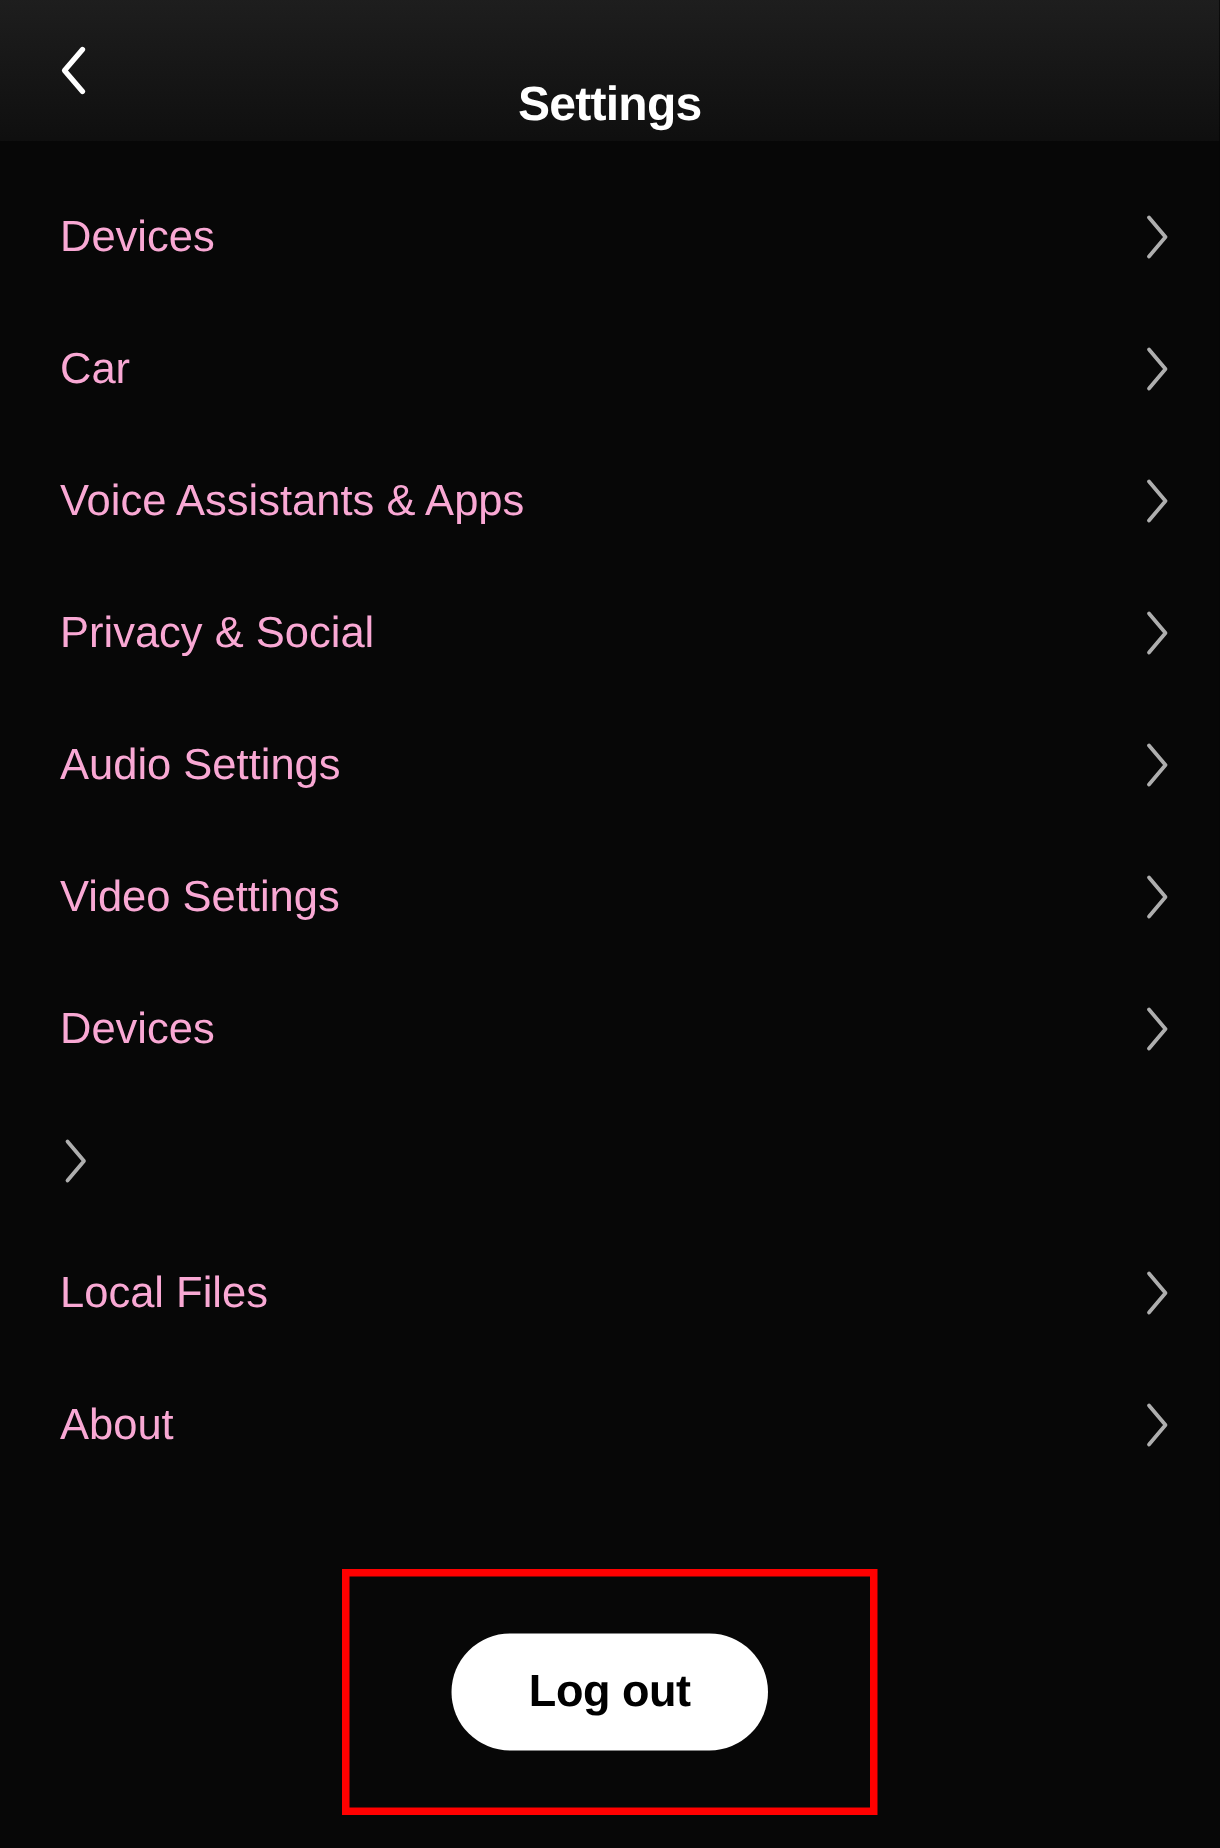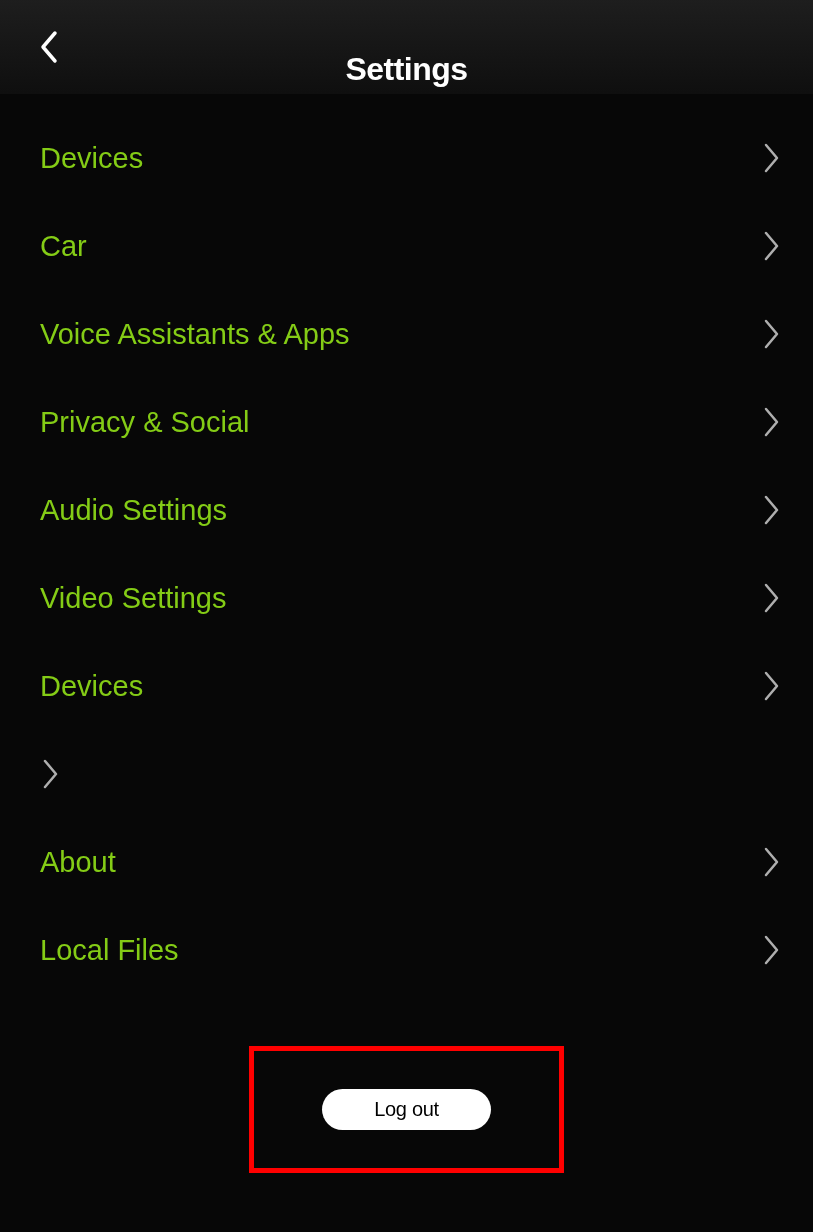--- a/index.html
+++ b/index.html
@@ -58,21 +58,21 @@
       height: 88px;
       display: flex;
       align-items: center;
       justify-content: space-between;
       padding: 0 30px 0 40px;
       cursor: pointer;
     }
     .settings-item-label {
       font-size: 29px;
       font-weight: 400;
-      color: #84cc16;
+      color: #f9a8d4;
     }
     .chevron-right {
       width: 22px;
       height: 34px;
       flex-shrink: 0;
     }
     .chevron-right svg {
       width: 100%;
       height: 100%;
       stroke: #aeaeae;
@@ -91,23 +91,23 @@
       padding: 38px 68px;
       display: inline-flex;
       justify-content: center;
       align-items: center;
     }
     .logout-button {
       background: #ffffff;
       color: #000000;
       border: none;
       border-radius: 42px;
-      padding: 9px 52px;
-      font-size: 20px;
-      font-weight: 400;
+      padding: 22px 52px;
+      font-size: 30px;
+      font-weight: 700;
       cursor: pointer;
       letter-spacing: -0.3px;
     }
   </style>
 </head>
 <body>
 
 <div class="header">
   <div class="back-button">
     <svg viewBox="0 0 22 36">
@@ -184,30 +184,30 @@
 
   <div class="settings-item">
     <span class="chevron-right">
       <svg viewBox="0 0 22 34">
           <polyline points="5,4 16,17 5,30"></polyline>
         </svg>
     </span>
   </div>
 
   <div class="settings-item">
+    <span class="settings-item-label">Local Files</span>
+    <span class="chevron-right">
+      <svg viewBox="0 0 22 34">
+          <polyline points="5,4 16,17 5,30"></polyline>
+        </svg>
+    </span>
+  </div>
+
+  <div class="settings-item">
     <span class="settings-item-label">About</span>
-    <span class="chevron-right">
-      <svg viewBox="0 0 22 34">
-          <polyline points="5,4 16,17 5,30"></polyline>
-        </svg>
-    </span>
-  </div>
-
-  <div class="settings-item">
-    <span class="settings-item-label">Local Files</span>
     <span class="chevron-right">
       <svg viewBox="0 0 22 34">
           <polyline points="5,4 16,17 5,30"></polyline>
         </svg>
     </span>
   </div>
 
 </div>
 
 <div class="logout-container">

